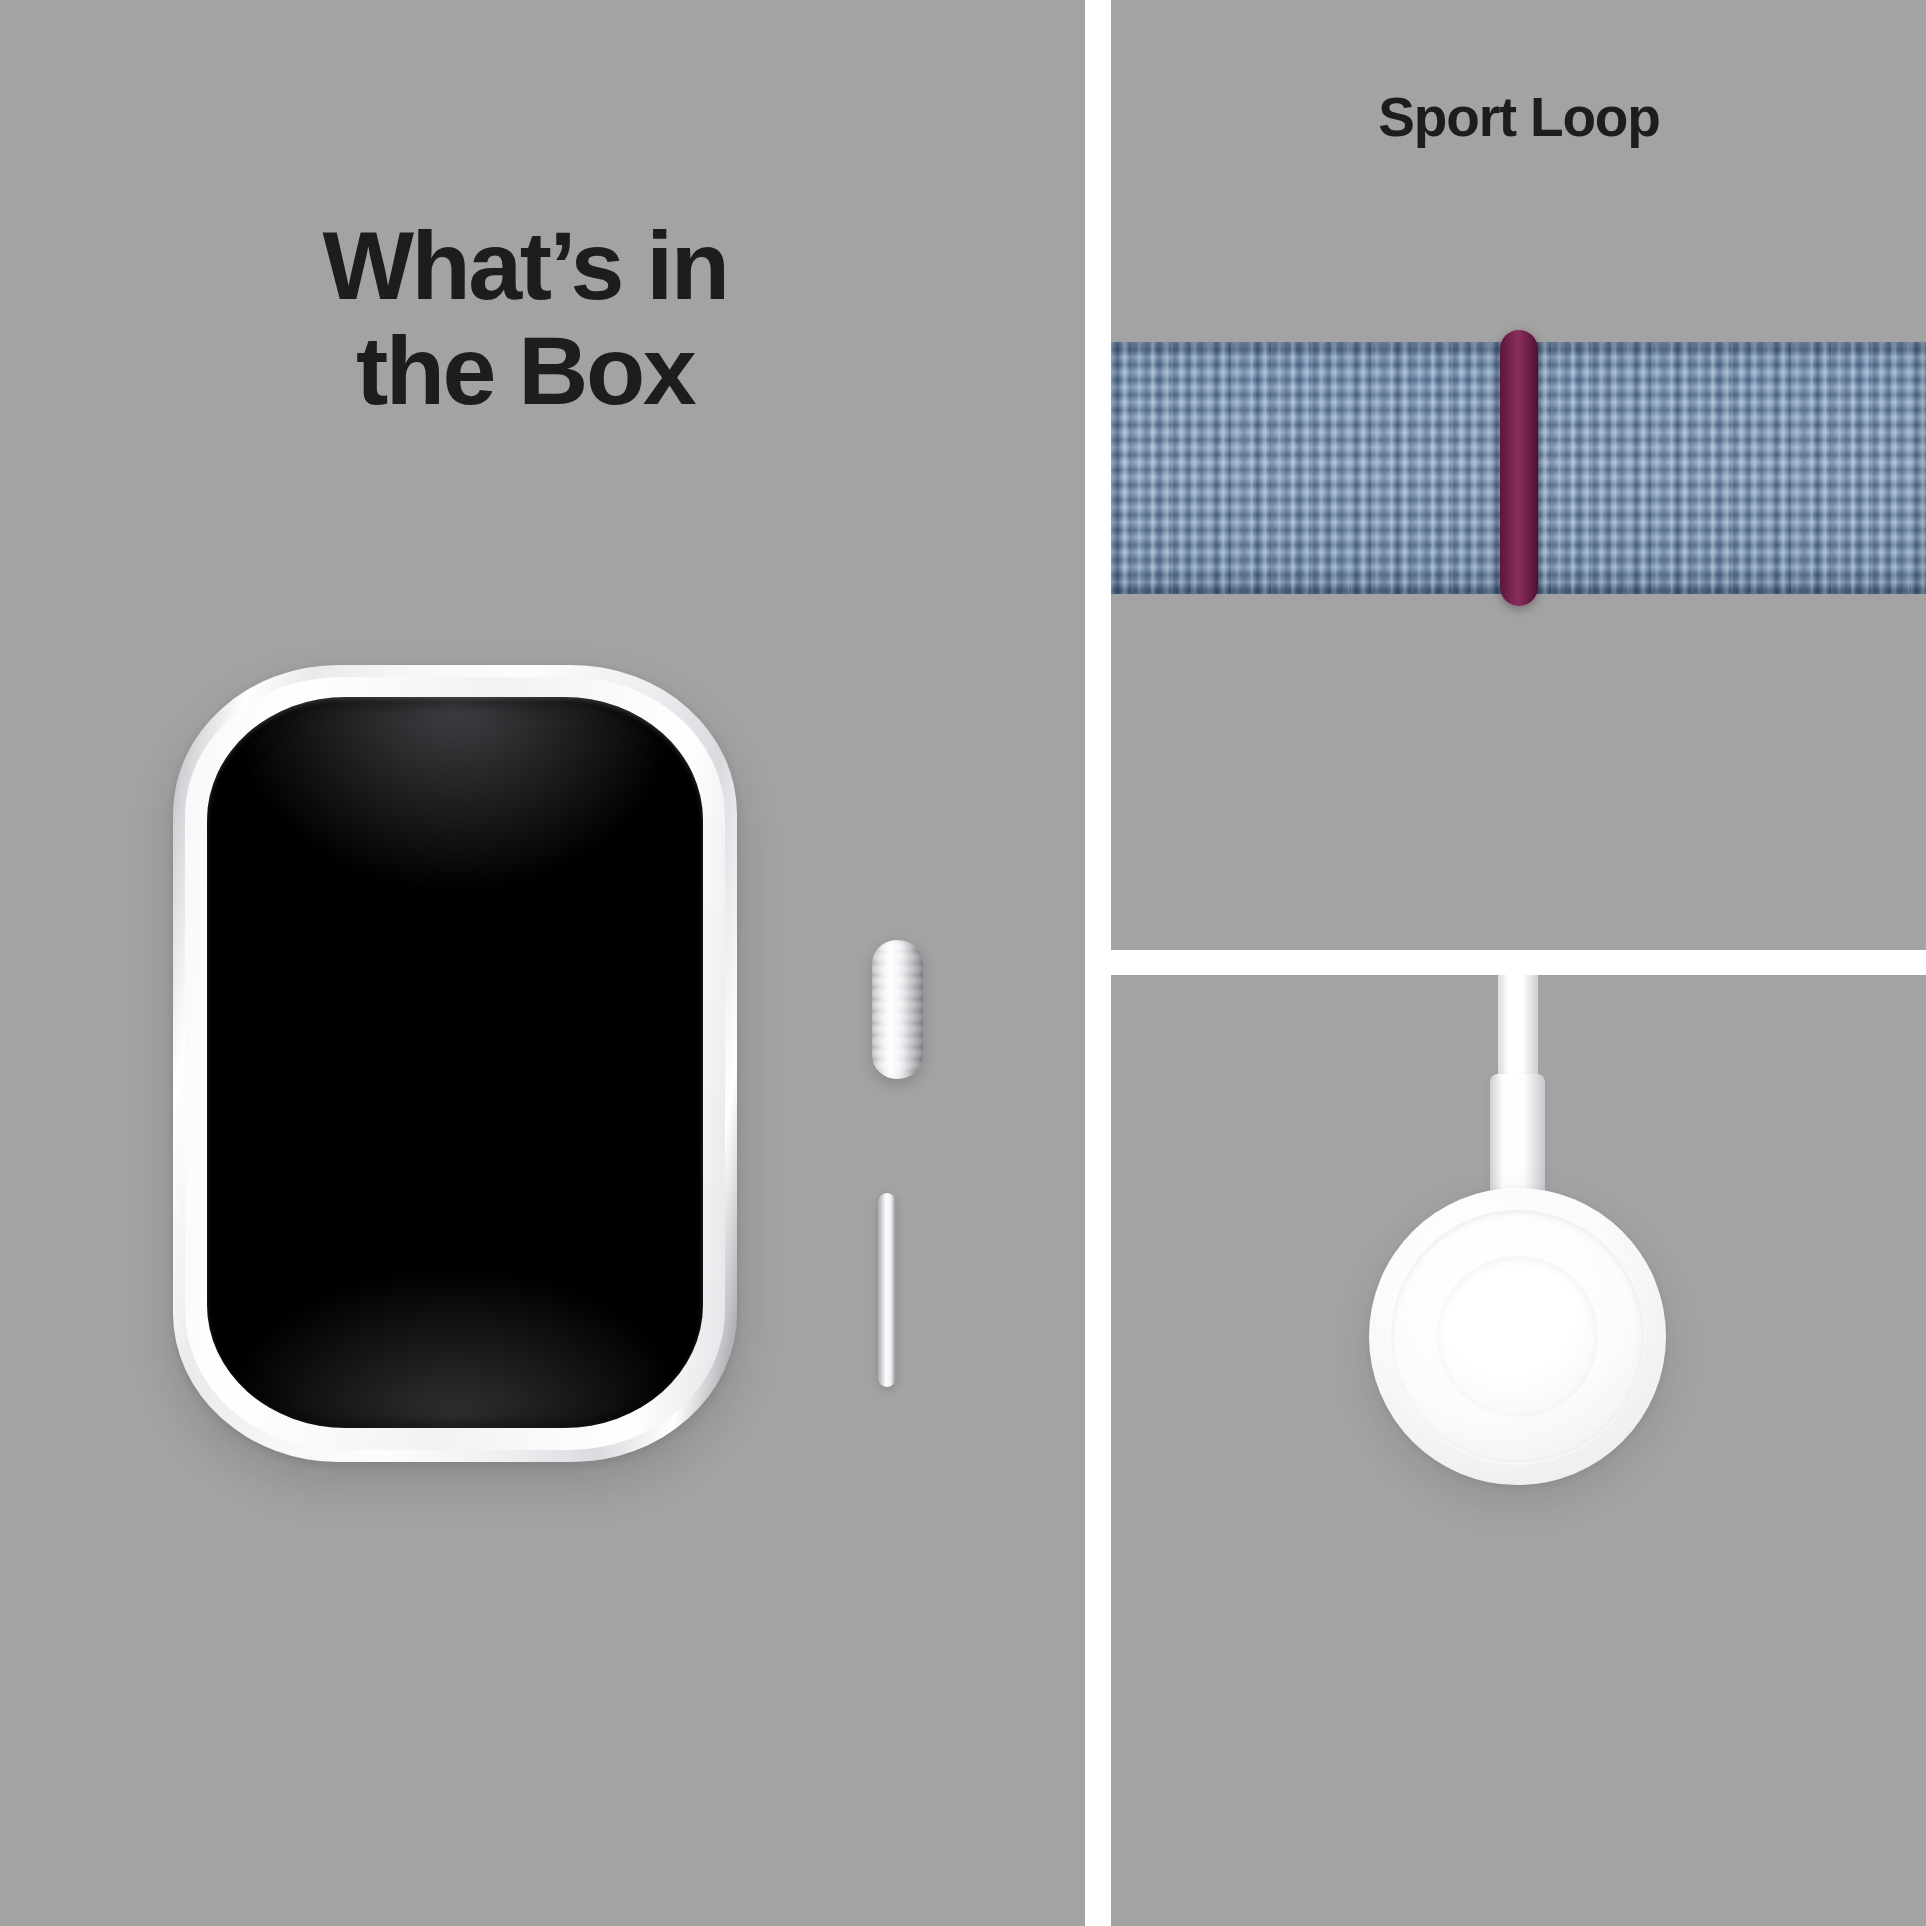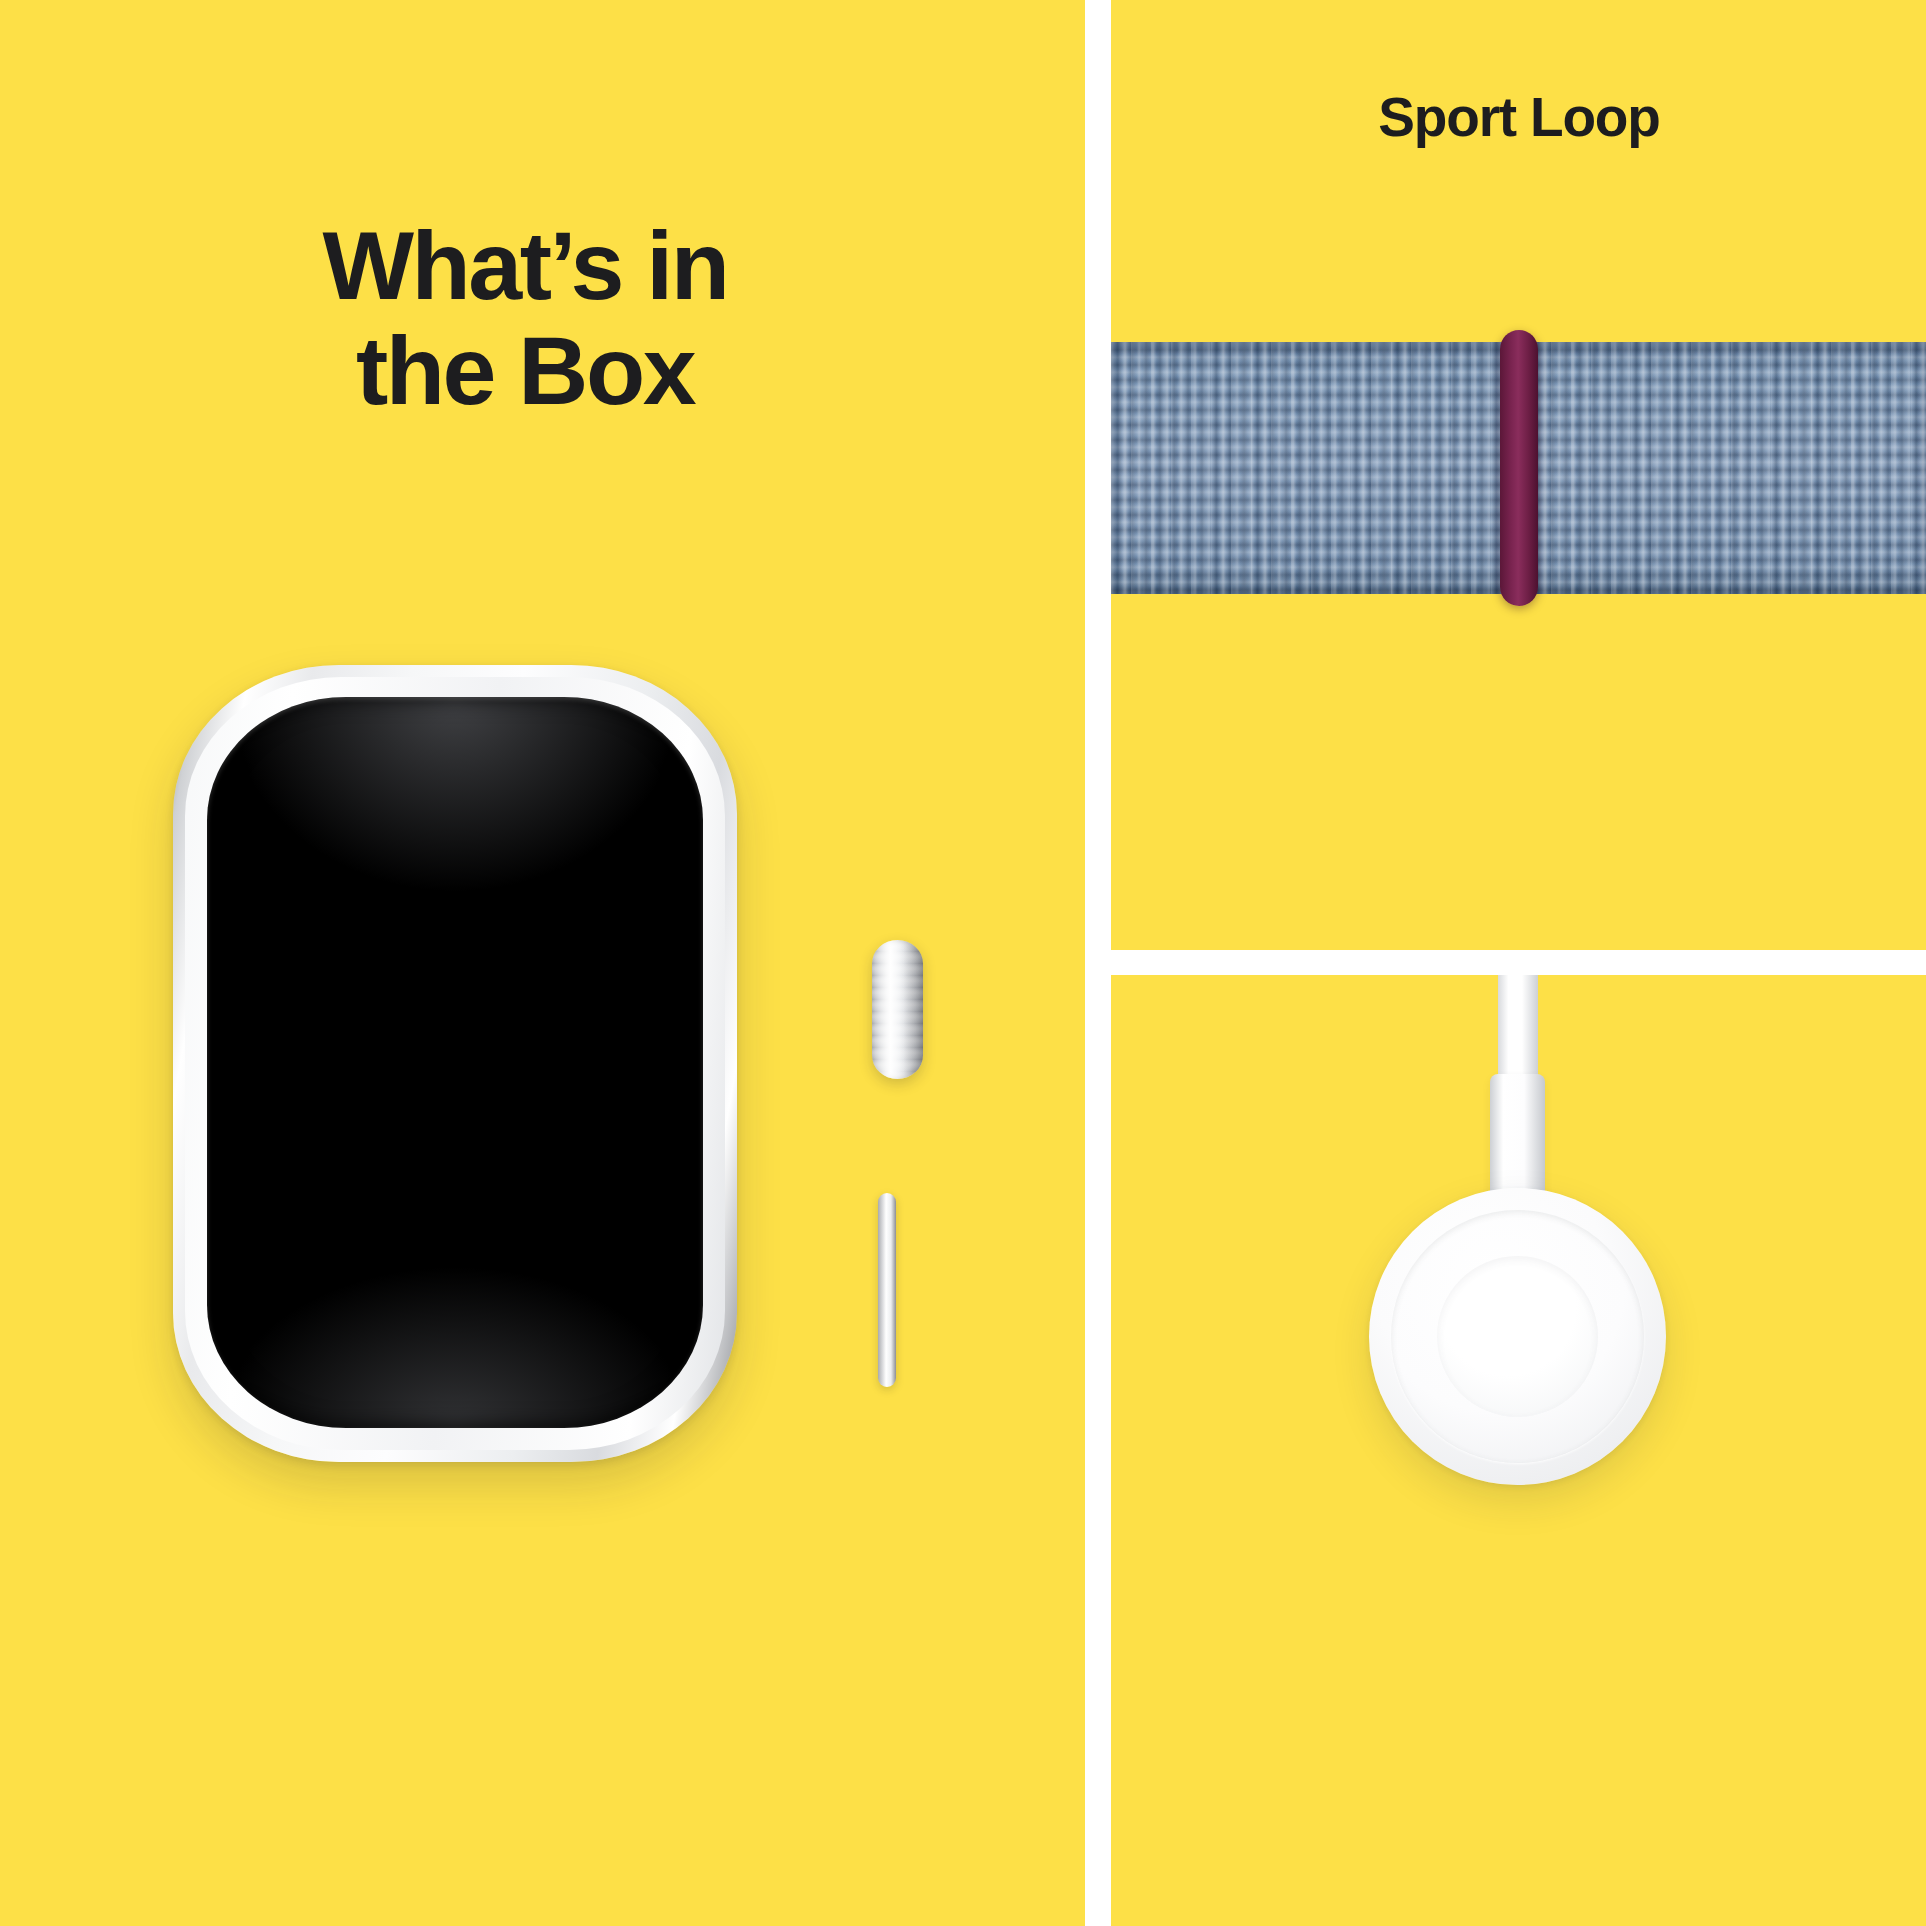--- a/index.html
+++ b/index.html
@@ -5,21 +5,21 @@
   html,body{margin:0;padding:0;}
   body{
     width:1927px;height:1927px;
     background:#ffffff;
     font-family:"Liberation Sans","DejaVu Sans",sans-serif;
     overflow:hidden;
   }
   .stage{position:relative;width:1927px;height:1927px;background:#ffffff;}
 
   
-  .panel{position:absolute;background:#fde047;overflow:hidden;}
+  .panel{position:absolute;background:#a3a3a3;overflow:hidden;}
   #panel-box   {left:0px;    top:0px;   width:1085px; height:1927px;}
   #panel-loop  {left:1111px; top:0px;   width:816px;  height:950px;}
   #panel-cable {left:1111px; top:975px; width:816px;  height:951px;}
 
   
   .heading-main{
     position:absolute;left:149px;top:149px;width:752px;
     font-size:97px;line-height:1.08;font-weight:bold;
     color:#1d1d1f;letter-spacing:-2.5px;text-align:center;
   }

